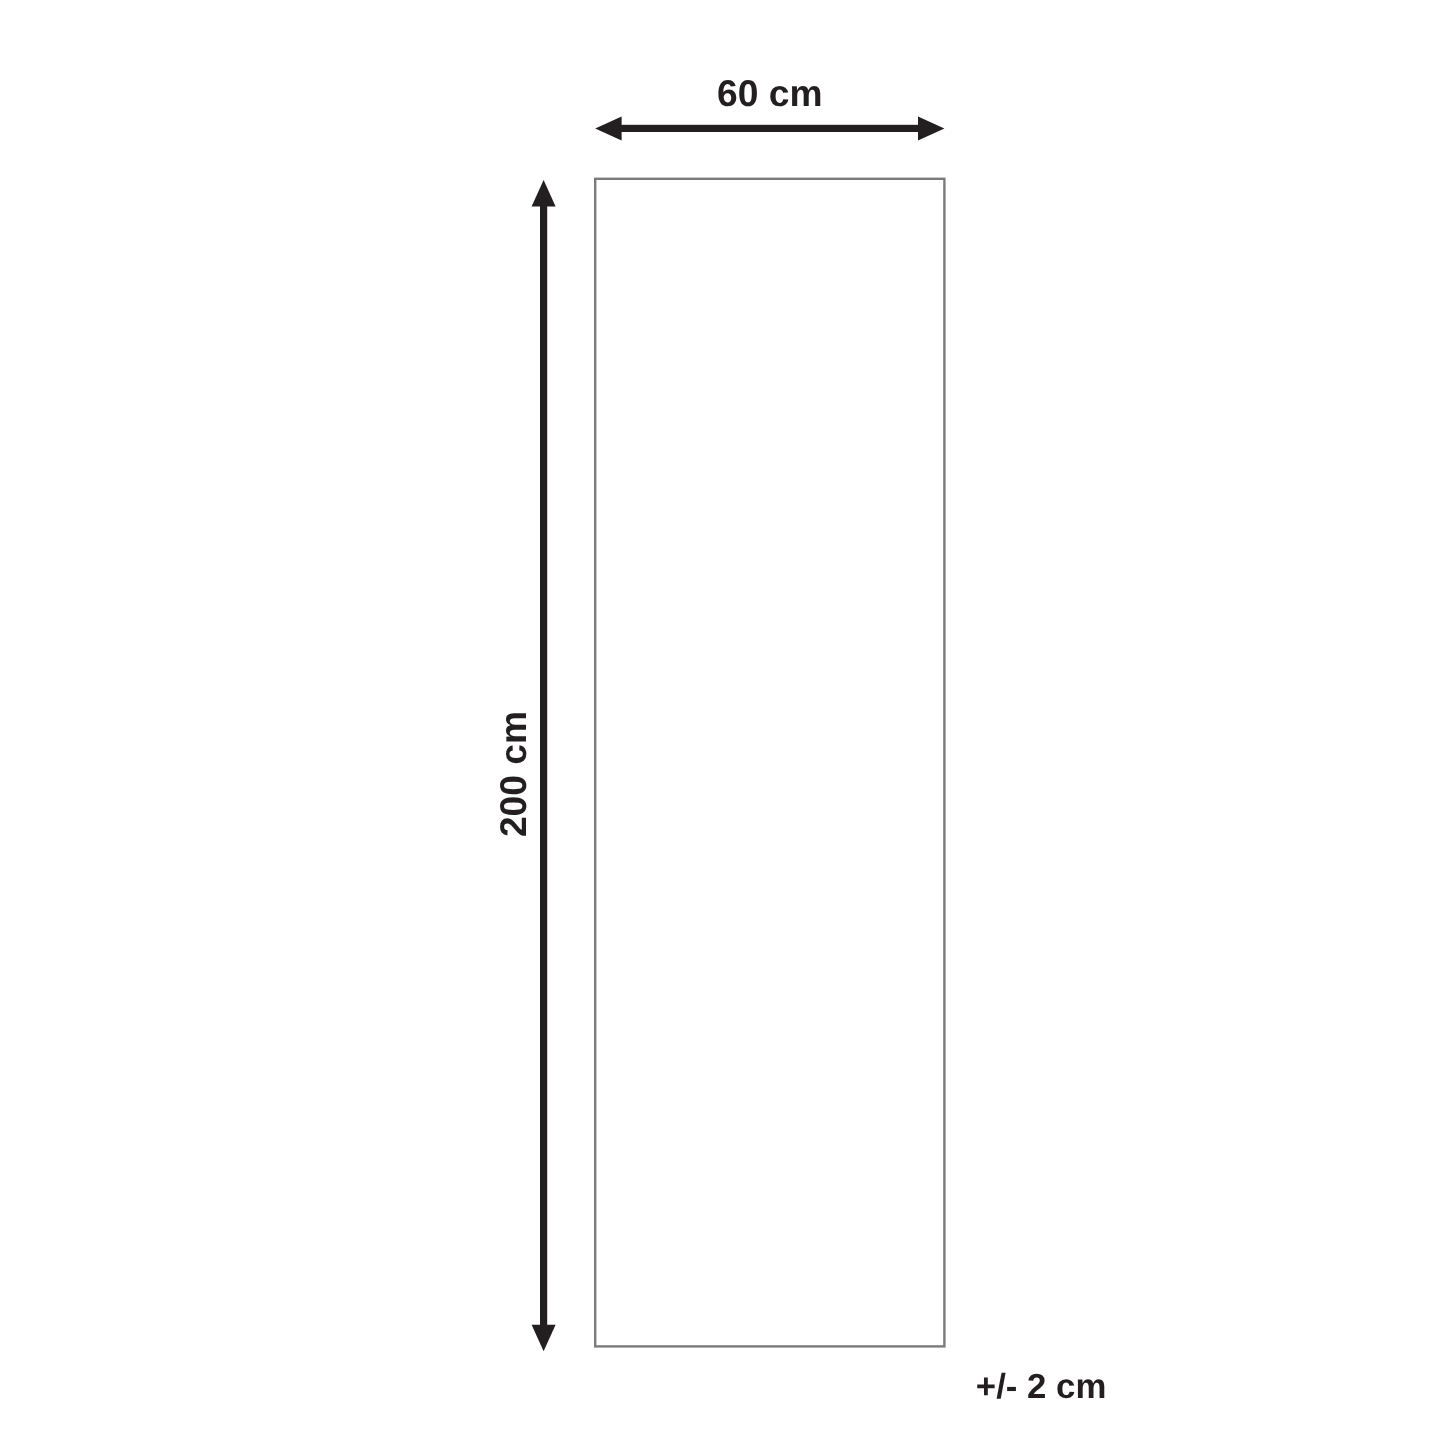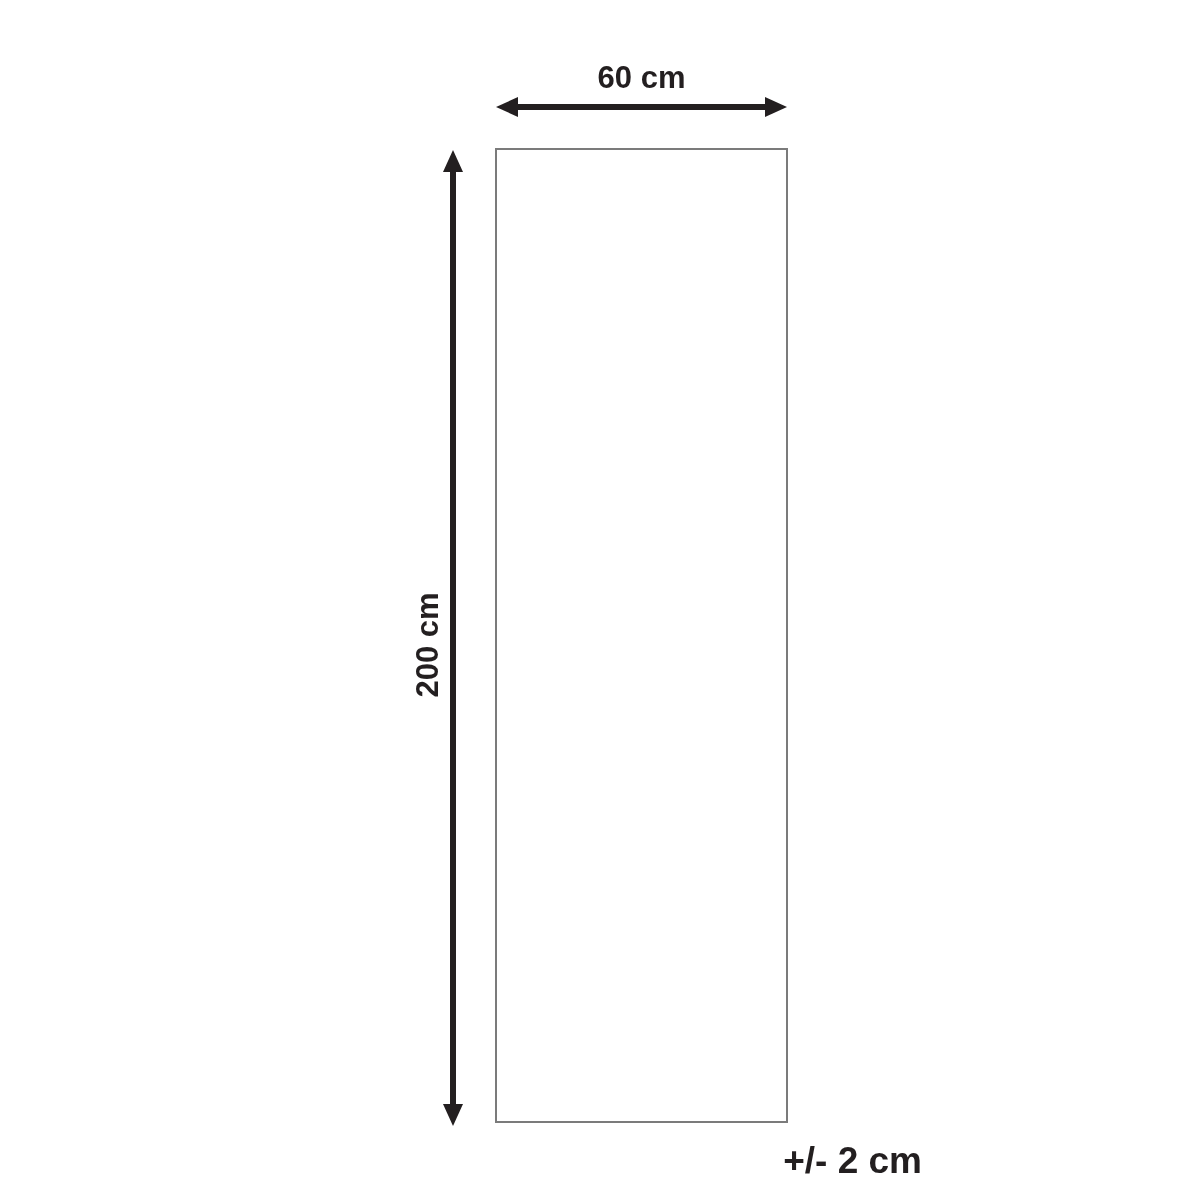--- a/index.html
+++ b/index.html
@@ -113,21 +113,21 @@
     position: absolute;
     left: 428px;
     top: 645px;
     transform: translate(-50%, -50%) rotate(-90deg);
     font-size: 31px;
   }
   .tolerance-label {
     position: absolute;
     right: 150px;
     top: 1140px;
-    font-size: 37px;
+    font-size: 29px;
     text-align: right;
   }
 </style>
 </head>
 <body>
 
 <div class="stage">
 
   <div class="rect"></div>
 

